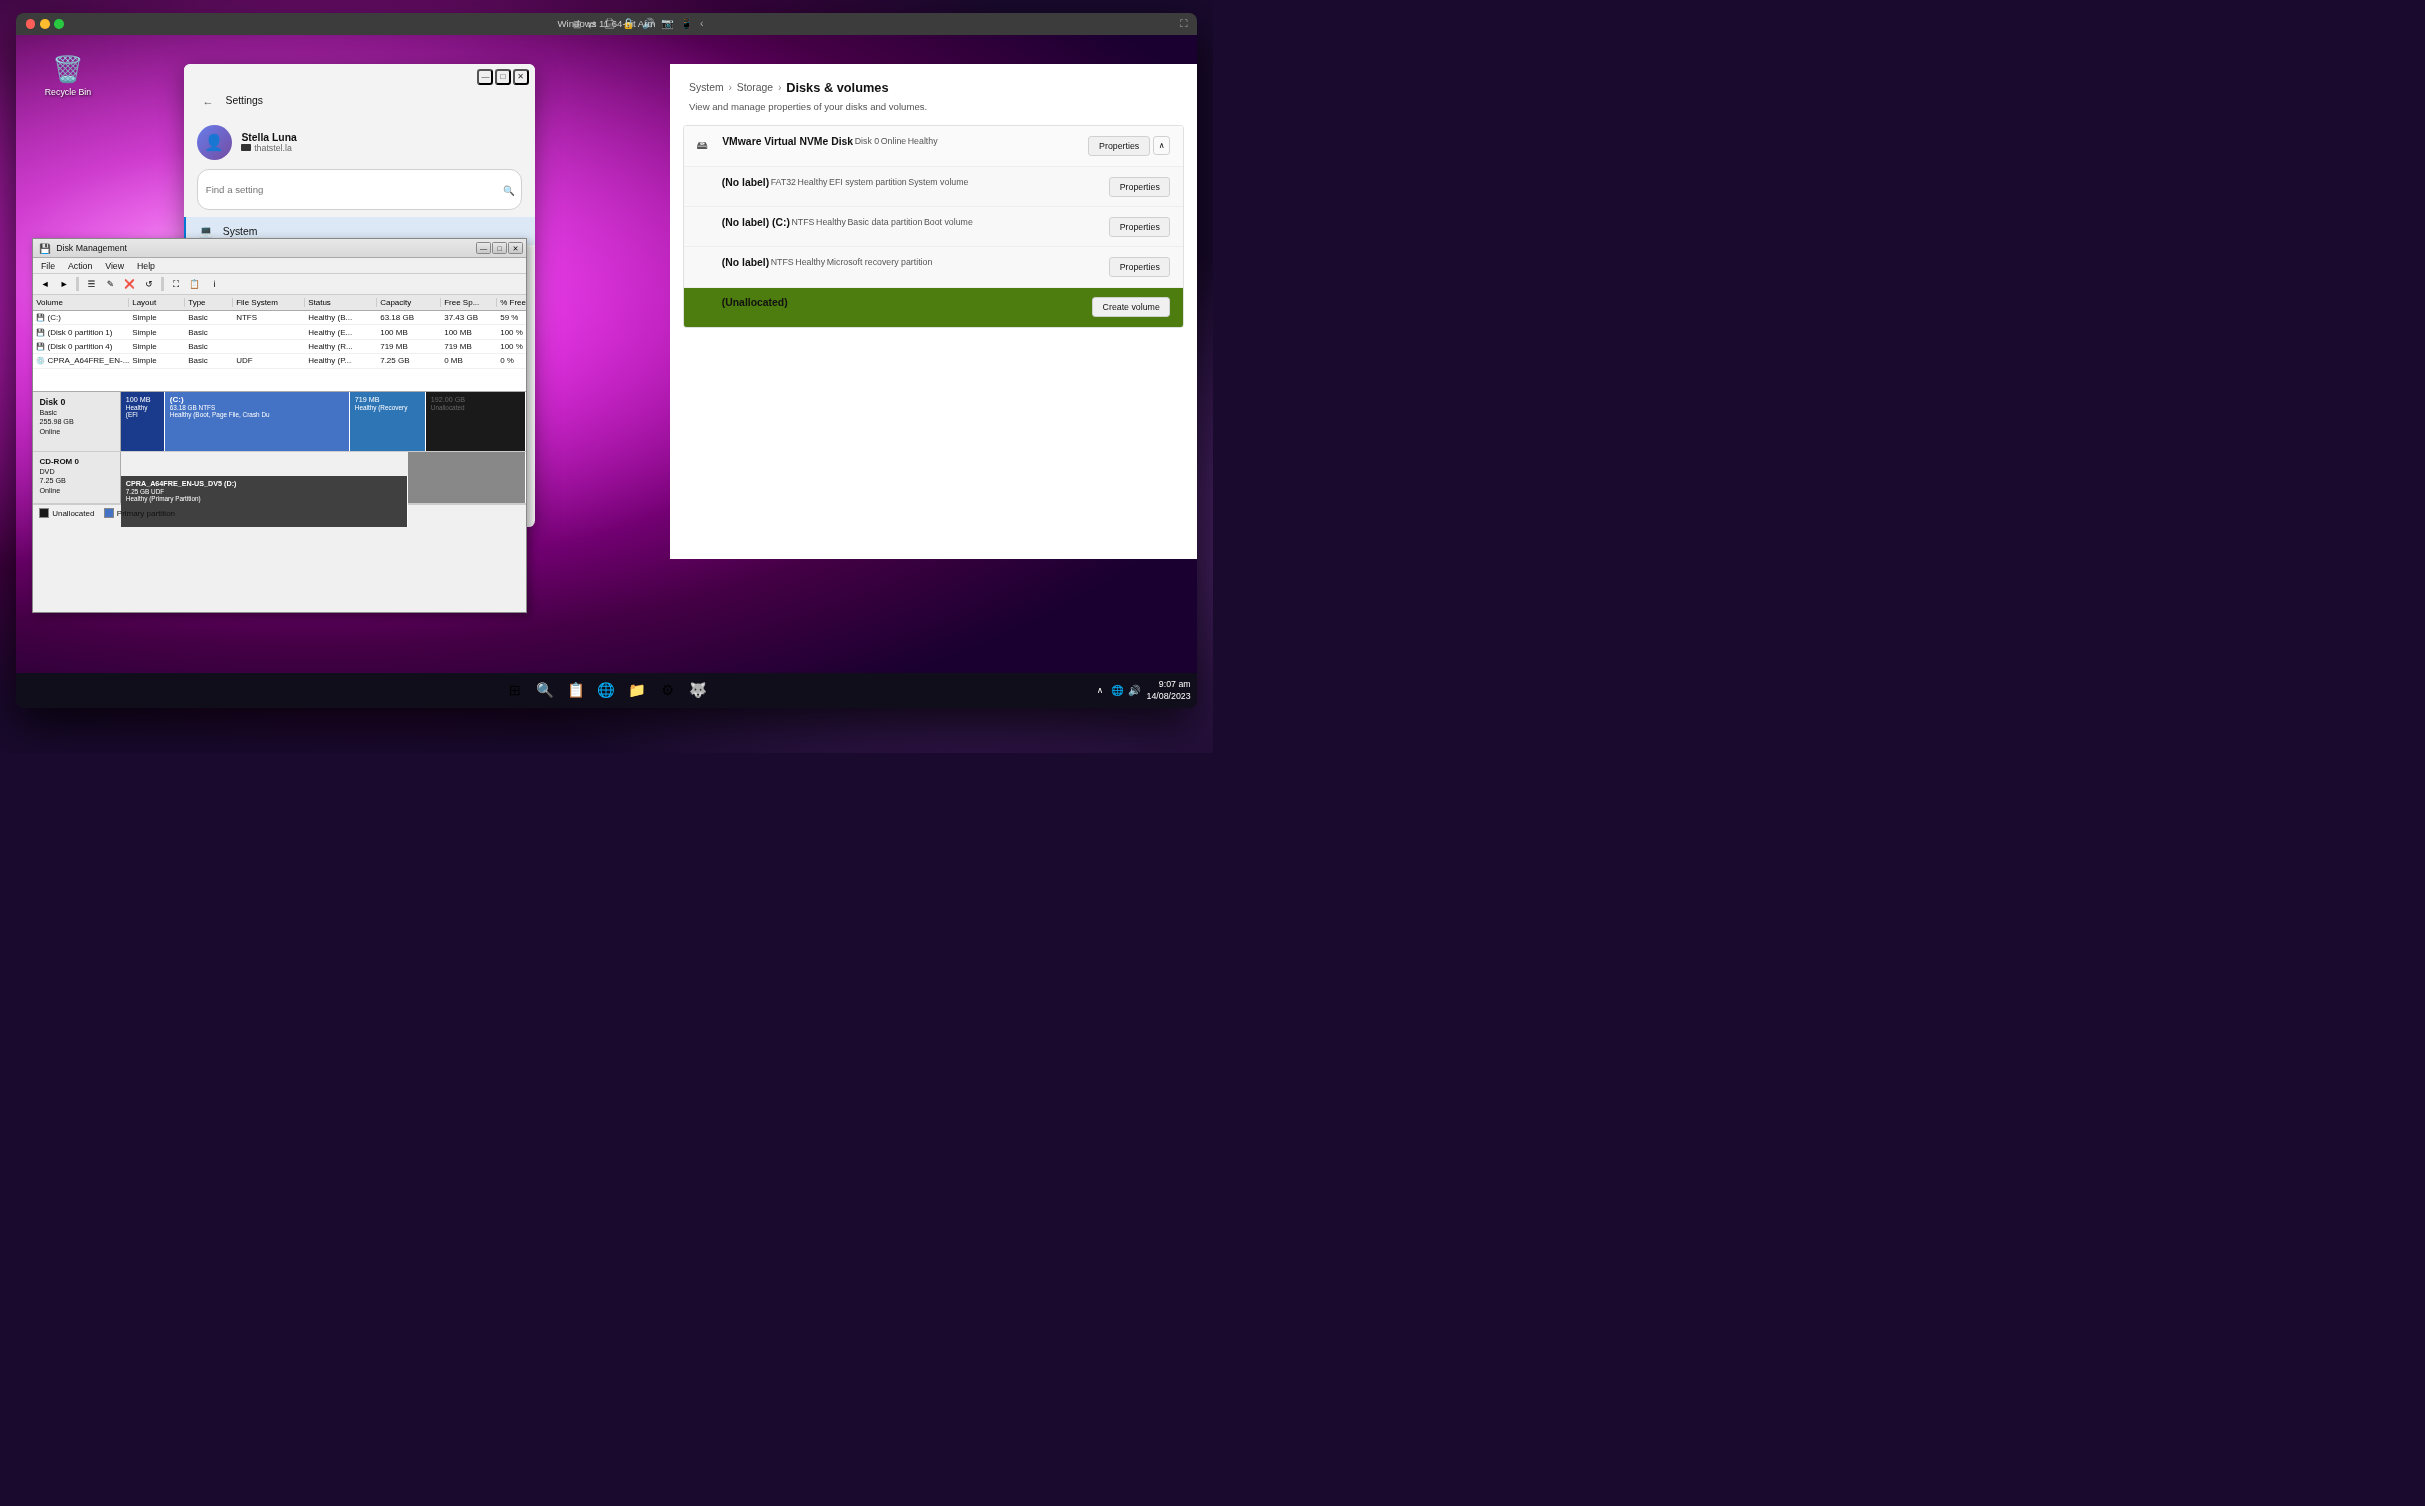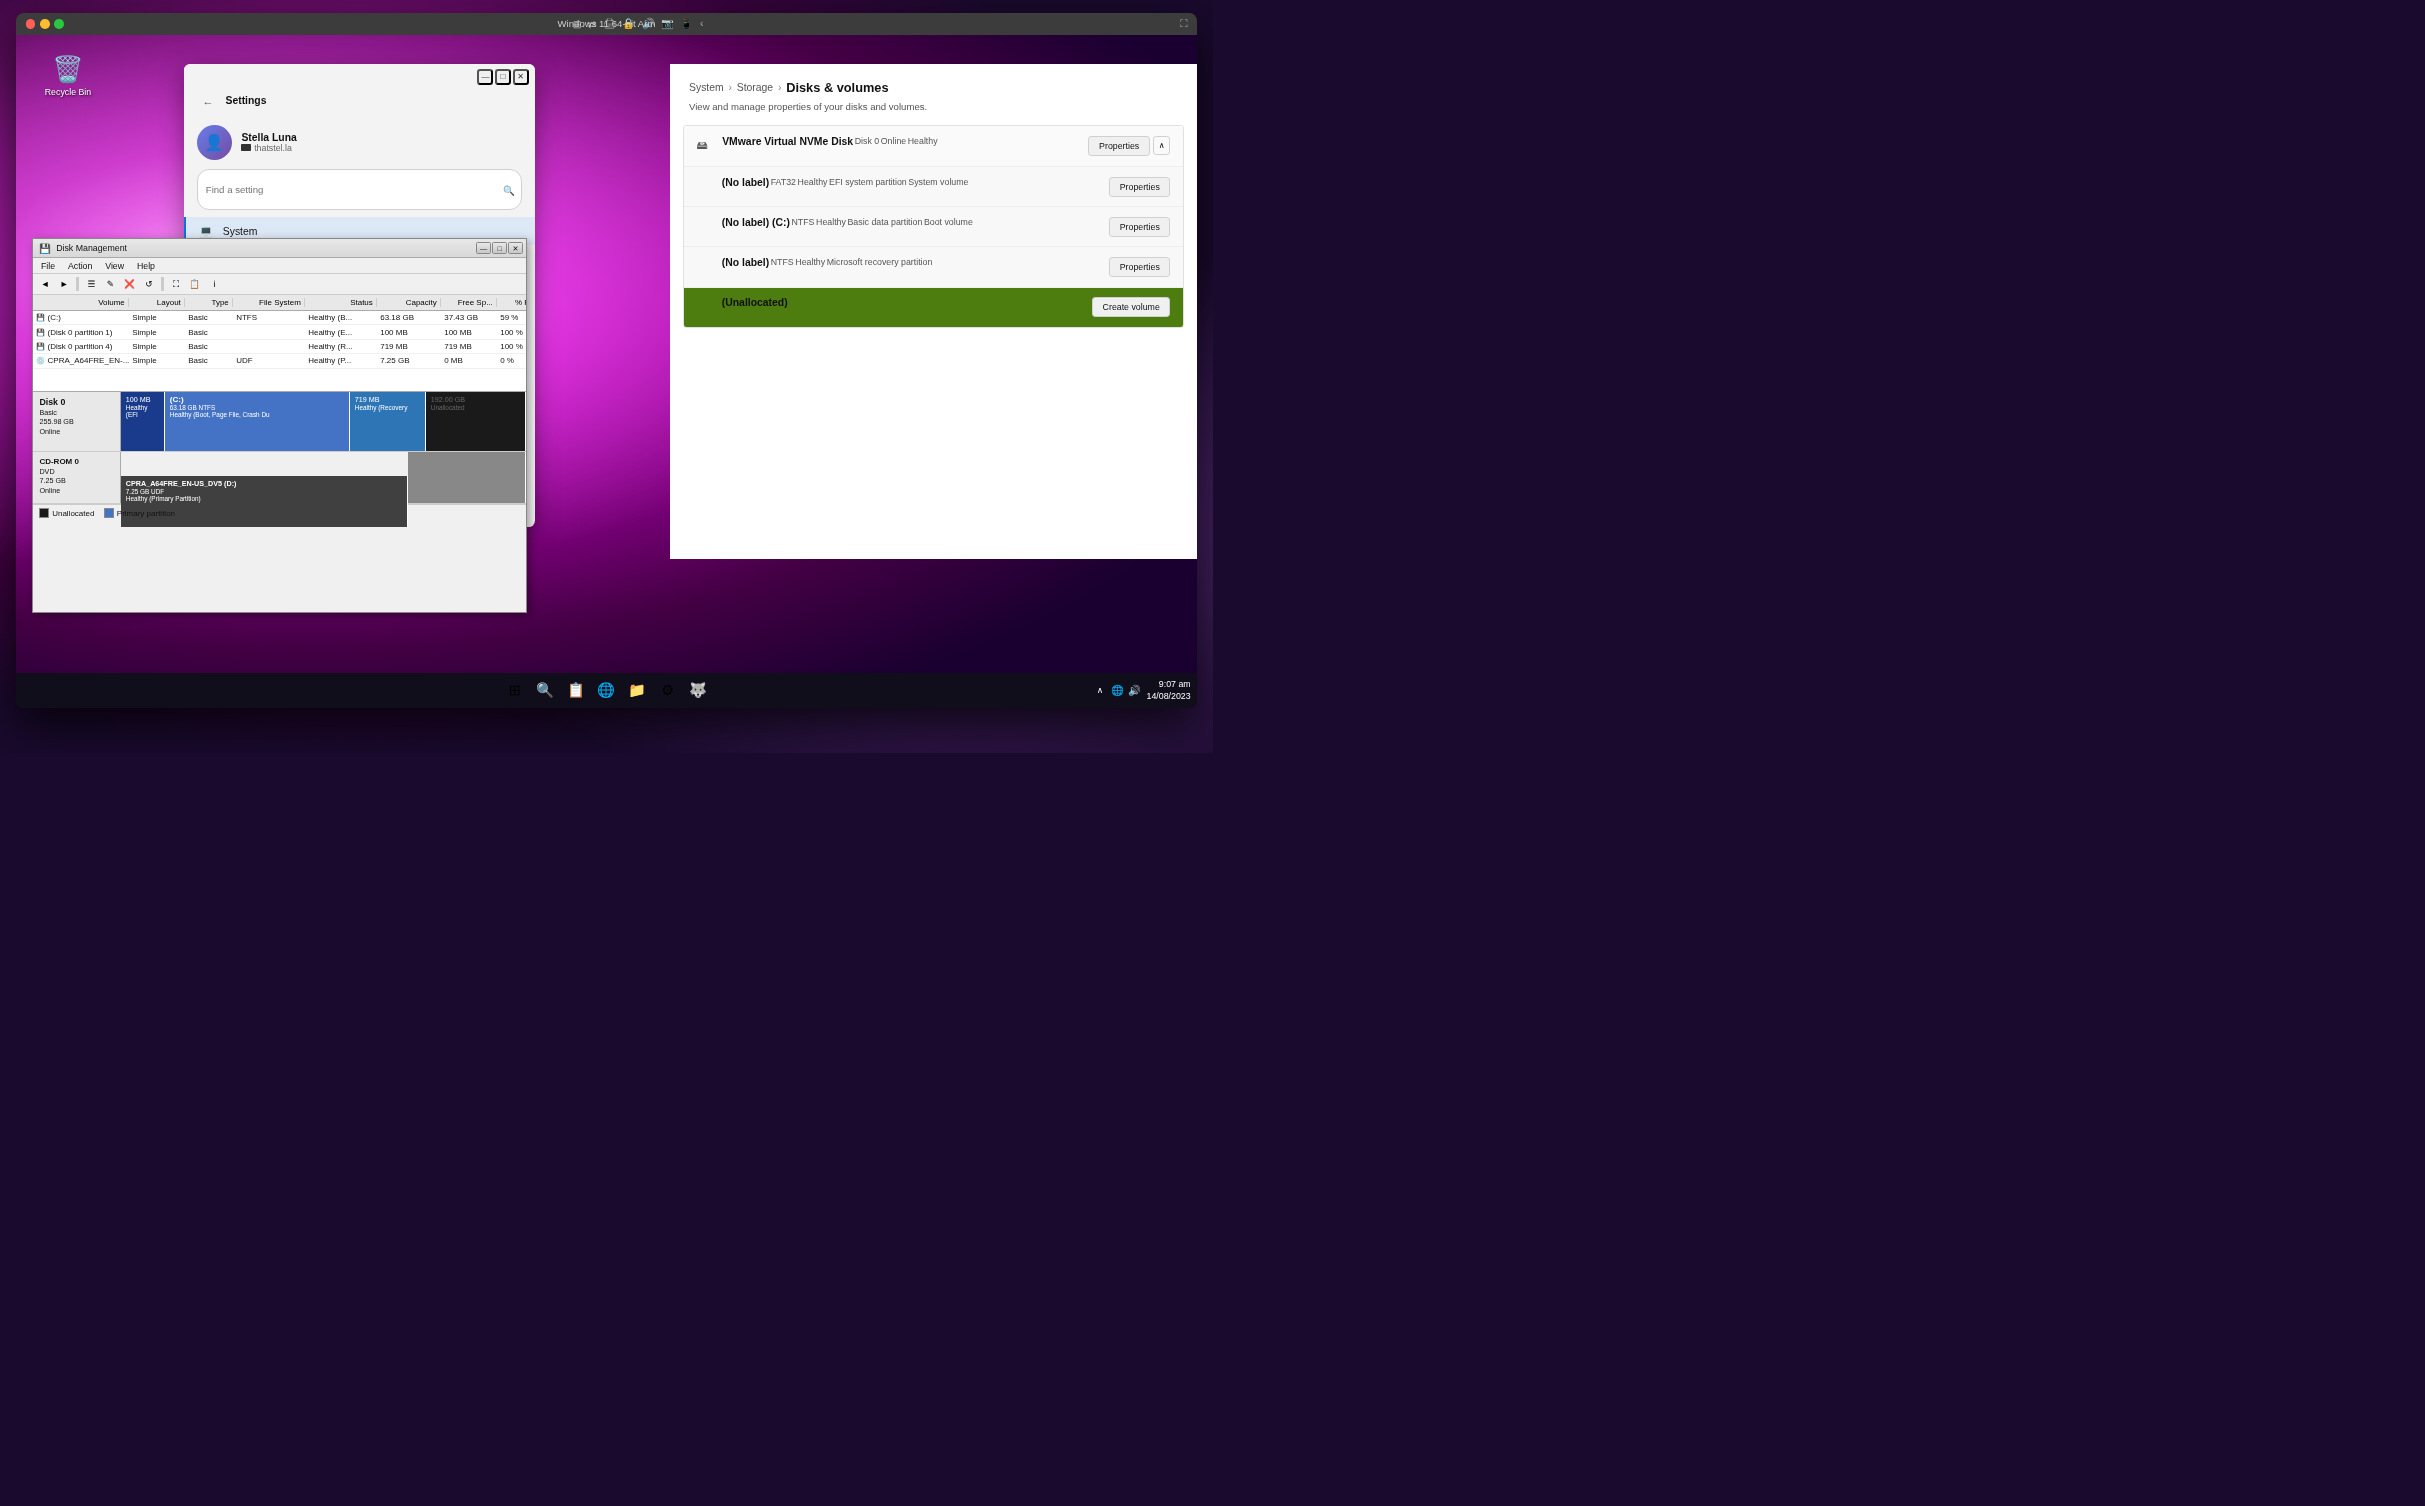--- a/index.html
+++ b/index.html
@@ -457,21 +457,20 @@
     }
 
     .disk-mgmt-table-header {
       background: #e8e8e8;
       display: grid;
       grid-template-columns: 96px 56px 48px 72px 72px 64px 56px 48px;
       height: 16px;
       font-size: 8px;
       align-items: center;
       border-bottom: 1.6px solid #aaa;
-      text-align: right;
     }
 
     .th-cell {
       padding: 0 3.2px;
       border-right: 0.8px solid #ccc;
       overflow: hidden;
       white-space: nowrap;
     }
 
     .disk-mgmt-table-body {
@@ -686,21 +685,21 @@
           <div style="width: 48px;"></div>
           <div class="win-controls-xp">
             <button class="win-control">—</button>
             <button class="win-control">□</button>
             <button class="win-control win-control-close">✕</button>
           </div>
         </div>
 
         <div class="settings-nav">
           <button class="settings-back-btn">←</button>
-          <span style="font-size:10.4px; color:#111;font-weight:bold;">Settings</span>
+          <span style="font-size:10.4px; color:#111;">Settings</span>
         </div>
 
         <div class="settings-user-section">
           <div class="user-avatar">👤</div>
           <div class="user-info">
             <span class="user-name">Stella Luna</span>
             <div class="user-account">
               <span class="user-account-dot"></span>
               <span>thatstel.la</span>
             </div>

